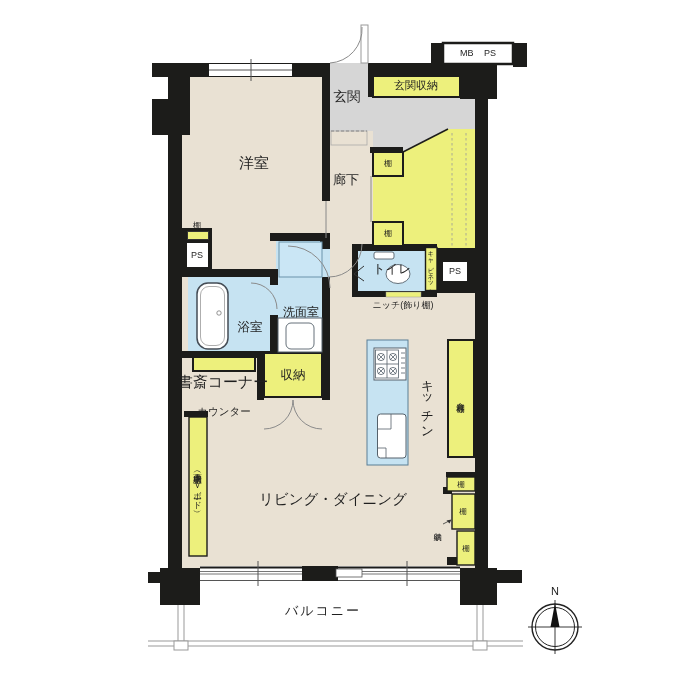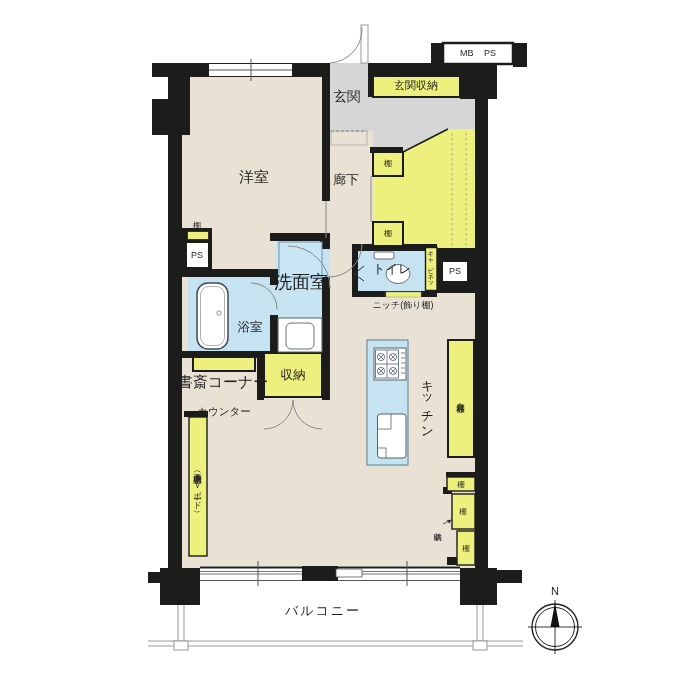--- a/index.html
+++ b/index.html
@@ -198,37 +198,38 @@
     <polygon points="555,603 550.5,627 559.5,627" fill="#111"></polygon>
   </g>
 </svg>
 
   <div class="lbl" style="left:347px;top:97px;font-size:13.5px;">玄関</div>
   <div class="lbl" style="left:416px;top:86px;font-size:11px;">玄関収納</div>
   <div class="lbl" style="left:478px;top:53px;font-size:9px;">
     <span>MB</span>
     <span style="margin-left:8px;">PS</span>
   </div>
-  <div class="lbl" style="left:254px;top:163px;font-size:15px;margin-top:14px;">洋室</div>
+  <div class="lbl" style="left:254px;top:163px;font-size:15px;">洋室</div>
   <div class="lbl" style="left:346px;top:180px;font-size:13px;text-align:center;">廊下</div>
   <div class="lbl" style="left:197px;top:226px;font-size:8px;">棚</div>
   <div class="lbl" style="left:197px;top:255px;font-size:9px;">PS</div>
   <div class="lbl" style="left:388px;top:164px;font-size:8px;">棚</div>
   <div class="lbl" style="left:388px;top:234px;font-size:8px;">棚</div>
   <div class="lbl v" style="left:431px;top:269px;font-size:6.5px;letter-spacing:0;">キャビネット</div>
   <div class="lbl" style="left:455px;top:271px;font-size:9px;">PS</div>
   <div class="lbl" style="left:392px;top:269px;font-size:12.5px;">トイレ</div>
   <div class="lbl" style="left:403px;top:305px;font-size:9px;">ニッチ(飾り棚)</div>
-  <div class="lbl" style="left:301px;top:283px;font-size:18px;">洗面室</div>
+  <div class="lbl" style="left:301px;top:312px;font-size:12px;">洗面室</div>
   <div class="lbl" style="left:250px;top:327px;font-size:12.5px;">浴室</div>
   <div class="lbl" style="left:224px;top:364px;font-size:10.5px;margin-top:47px;">カウンター</div>
   <div class="lbl" style="left:223px;top:382px;font-size:15px;">書斎コーナー</div>
   <div class="lbl" style="left:293px;top:375px;font-size:12.5px;">収納</div>
   <div class="lbl v" style="left:427px;top:402px;font-size:12.5px;">キッチン</div>
   <div class="lbl v" style="left:461px;top:398px;font-size:8.5px;">食器棚</div>
   <div class="lbl" style="left:461px;top:484px;font-size:7.5px;">棚</div>
   <div class="lbl" style="left:463px;top:511px;font-size:7.5px;">棚</div>
   <div class="lbl" style="left:466px;top:548px;font-size:7.5px;">棚</div>
   <div class="lbl v" style="left:437px;top:527px;font-size:8px;">収納</div>
+  <div class="lbl" style="left:333px;top:500px;font-size:14.5px;">リビング・ダイニング</div>
   <div class="lbl v" style="left:198px;top:486px;font-size:8.5px;letter-spacing:0;">壁面収納（ＴＶボード）</div>
   <div class="lbl" style="left:323px;top:611px;font-size:13px;letter-spacing:2px;">バルコニー</div>
   <div class="lbl" style="left:555px;top:592px;font-size:11px;">N</div>
 </div>
 
 </body></html>

